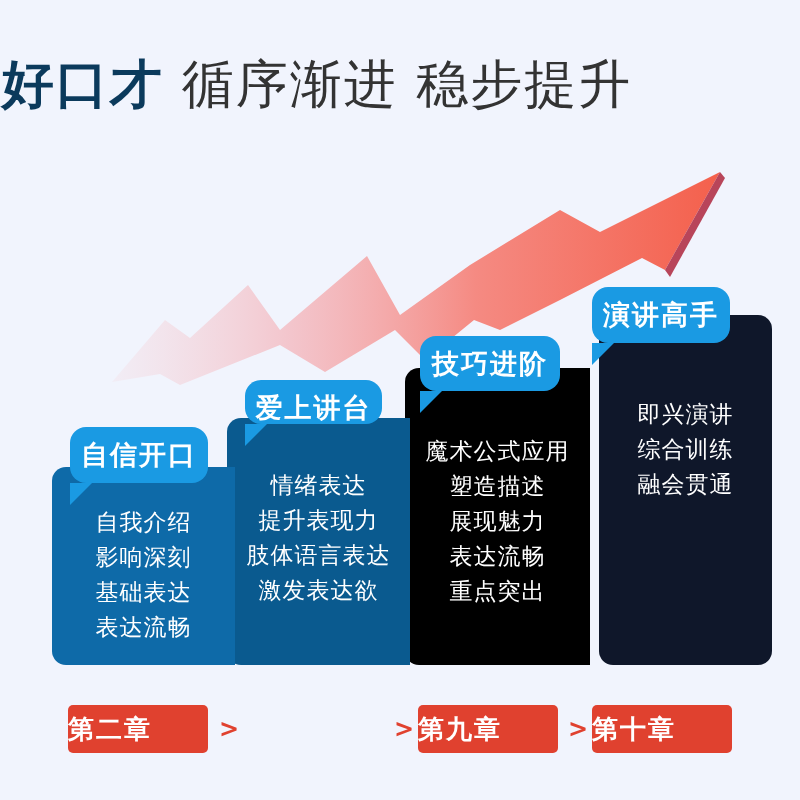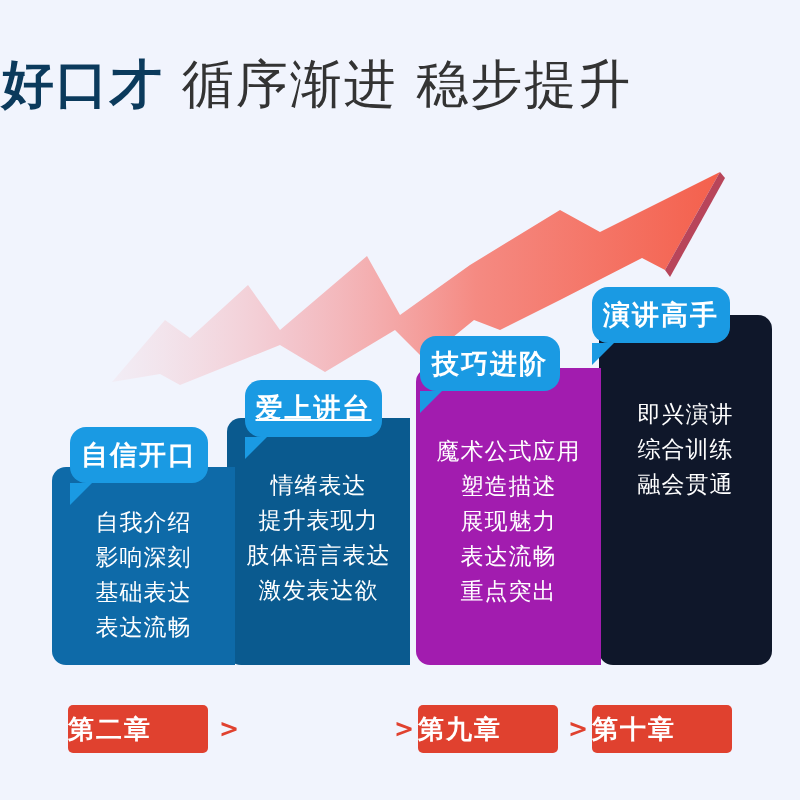--- a/index.html
+++ b/index.html
@@ -65,21 +65,21 @@
   <polygon fill="#b8455a" points="720,172 725,178 670,277 665,270"></polygon>
 </svg>
 
 <div class="card" style="left:599px;top:315px;width:173px;height:350px;background:#0f172a;">
   <div class="card-lines" style="top:82px;">
     <div>即兴演讲</div>
     <div>综合训练</div>
     <div>融会贯通</div>
   </div>
 </div>
-<div class="card" style="left:416px;top:368px;width:185px;height:297px;background:#a21caf;border-top-right-radius:0;border-bottom-right-radius:0;">
+<div class="card" style="left:405px;top:368px;width:185px;height:297px;background:#000000;border-top-right-radius:0;border-bottom-right-radius:0;">
   <div class="card-lines" style="top:66px;">
     <div>魔术公式应用</div>
     <div>塑造描述</div>
     <div>展现魅力</div>
     <div>表达流畅</div>
     <div>重点突出</div>
   </div>
 </div>
 <div class="card" style="left:227px;top:418px;width:183px;height:247px;background:#0a5a8f;border-top-right-radius:0;border-bottom-right-radius:0;">
   <div class="card-lines" style="top:50px;">
@@ -92,21 +92,21 @@
 <div class="card" style="left:52px;top:467px;width:183px;height:198px;background:#0e6aa8;border-top-right-radius:0;border-bottom-right-radius:0;">
   <div class="card-lines" style="top:38px;">
     <div>自我介绍</div>
     <div>影响深刻</div>
     <div>基础表达</div>
     <div>表达流畅</div>
   </div>
 </div>
 
 <div class="bubble" style="left:70px;top:427px;width:138px;height:56px;line-height:56px;">自信开口</div>
-<div class="bubble" style="left:245px;top:380px;width:137px;height:57px;line-height:55px;text-decoration:underline;">爱上讲台</div>
+<div class="bubble" style="left:245px;top:380px;width:137px;height:44px;line-height:55px;">爱上讲台</div>
 <div class="bubble" style="left:420px;top:336px;width:140px;height:55px;line-height:55px;">技巧进阶</div>
 <div class="bubble" style="left:592px;top:287px;width:138px;height:56px;line-height:56px;">演讲高手</div>
 
 <div class="chapters">
   <div class="chapter" style="left:68px;">第二章</div>
   <div class="sep" style="left:219px;">&gt;</div>
   <div class="sep" style="left:394px;">&gt;</div>
   <div class="chapter" style="left:418px;">第九章</div>
   <div class="sep" style="left:568px;">&gt;</div>
   <div class="chapter" style="left:592px;">第十章</div>

